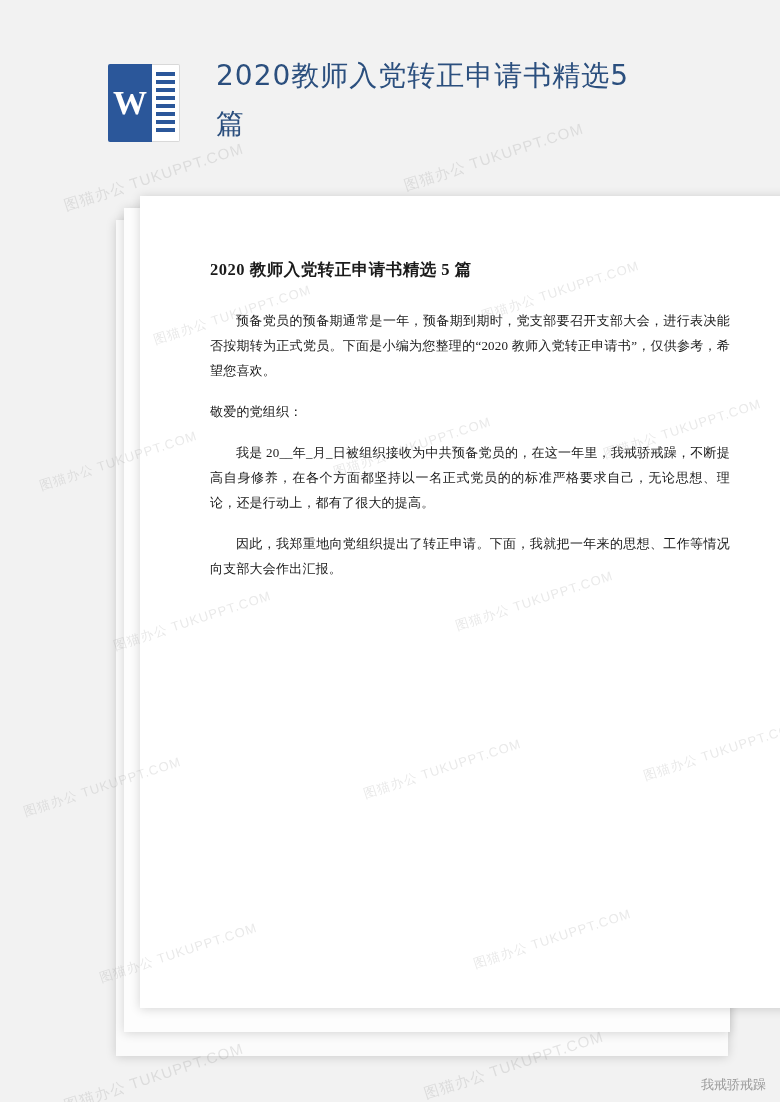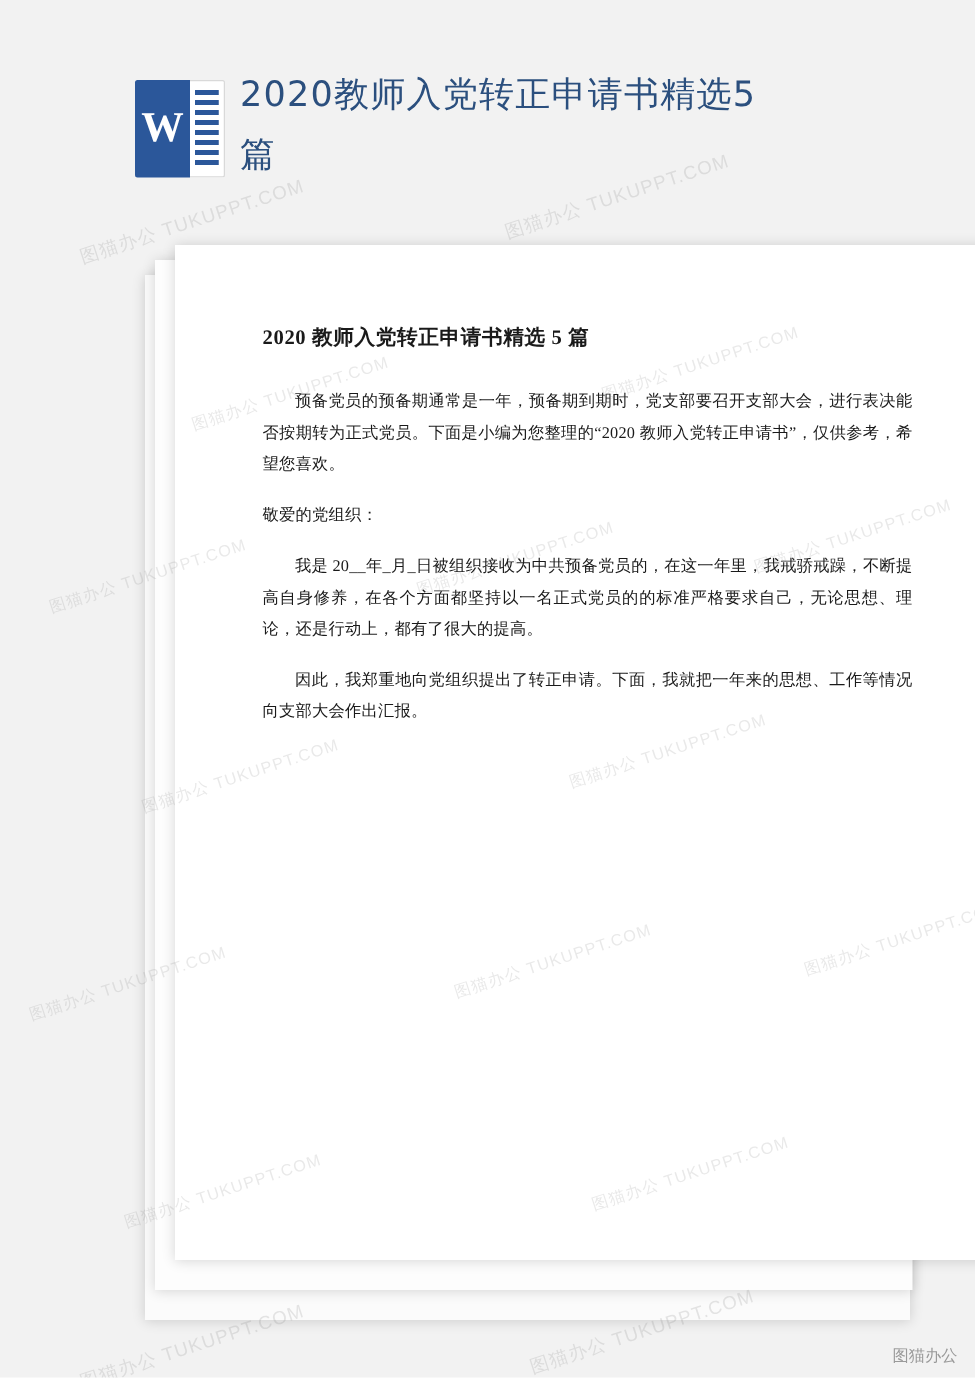--- a/index.html
+++ b/index.html
@@ -63,21 +63,21 @@
     left: 0; top: 0;
     width: 44px; height: 78px;
     color: #ffffff;
     font-size: 34px;
     font-weight: bold;
     line-height: 78px;
     text-align: center;
     font-family: "Liberation Serif", serif;
   }
   .doc-title {
-    margin-left: 12px;
+    margin-left: 36px;
     color: #2b4f7e;
     font-size: 28px;
     line-height: 48px;
     font-family: "DejaVu Sans", sans-serif;
     letter-spacing: 1px;
     max-width: 420px;
   }
 
   
   .stack {
@@ -211,13 +211,13 @@
 <div class="wm" style="left:110px; top:612px;">图猫办公 TUKUPPT.COM</div>
 <div class="wm" style="left:452px; top:592px;">图猫办公 TUKUPPT.COM</div>
 <div class="wm" style="left:20px; top:778px;">图猫办公 TUKUPPT.COM</div>
 <div class="wm" style="left:360px; top:760px;">图猫办公 TUKUPPT.COM</div>
 <div class="wm" style="left:640px; top:742px;">图猫办公 TUKUPPT.COM</div>
 <div class="wm" style="left:96px; top:944px;">图猫办公 TUKUPPT.COM</div>
 <div class="wm" style="left:470px; top:930px;">图猫办公 TUKUPPT.COM</div>
 <div class="wm big" style="left:60px; top:1068px;">图猫办公 TUKUPPT.COM</div>
 <div class="wm big" style="left:420px; top:1056px;">图猫办公 TUKUPPT.COM</div>
 
-<div class="footer-brand">图猫办公</div>
+<div class="footer-brand">我戒骄戒躁</div>
 
 </body></html>

